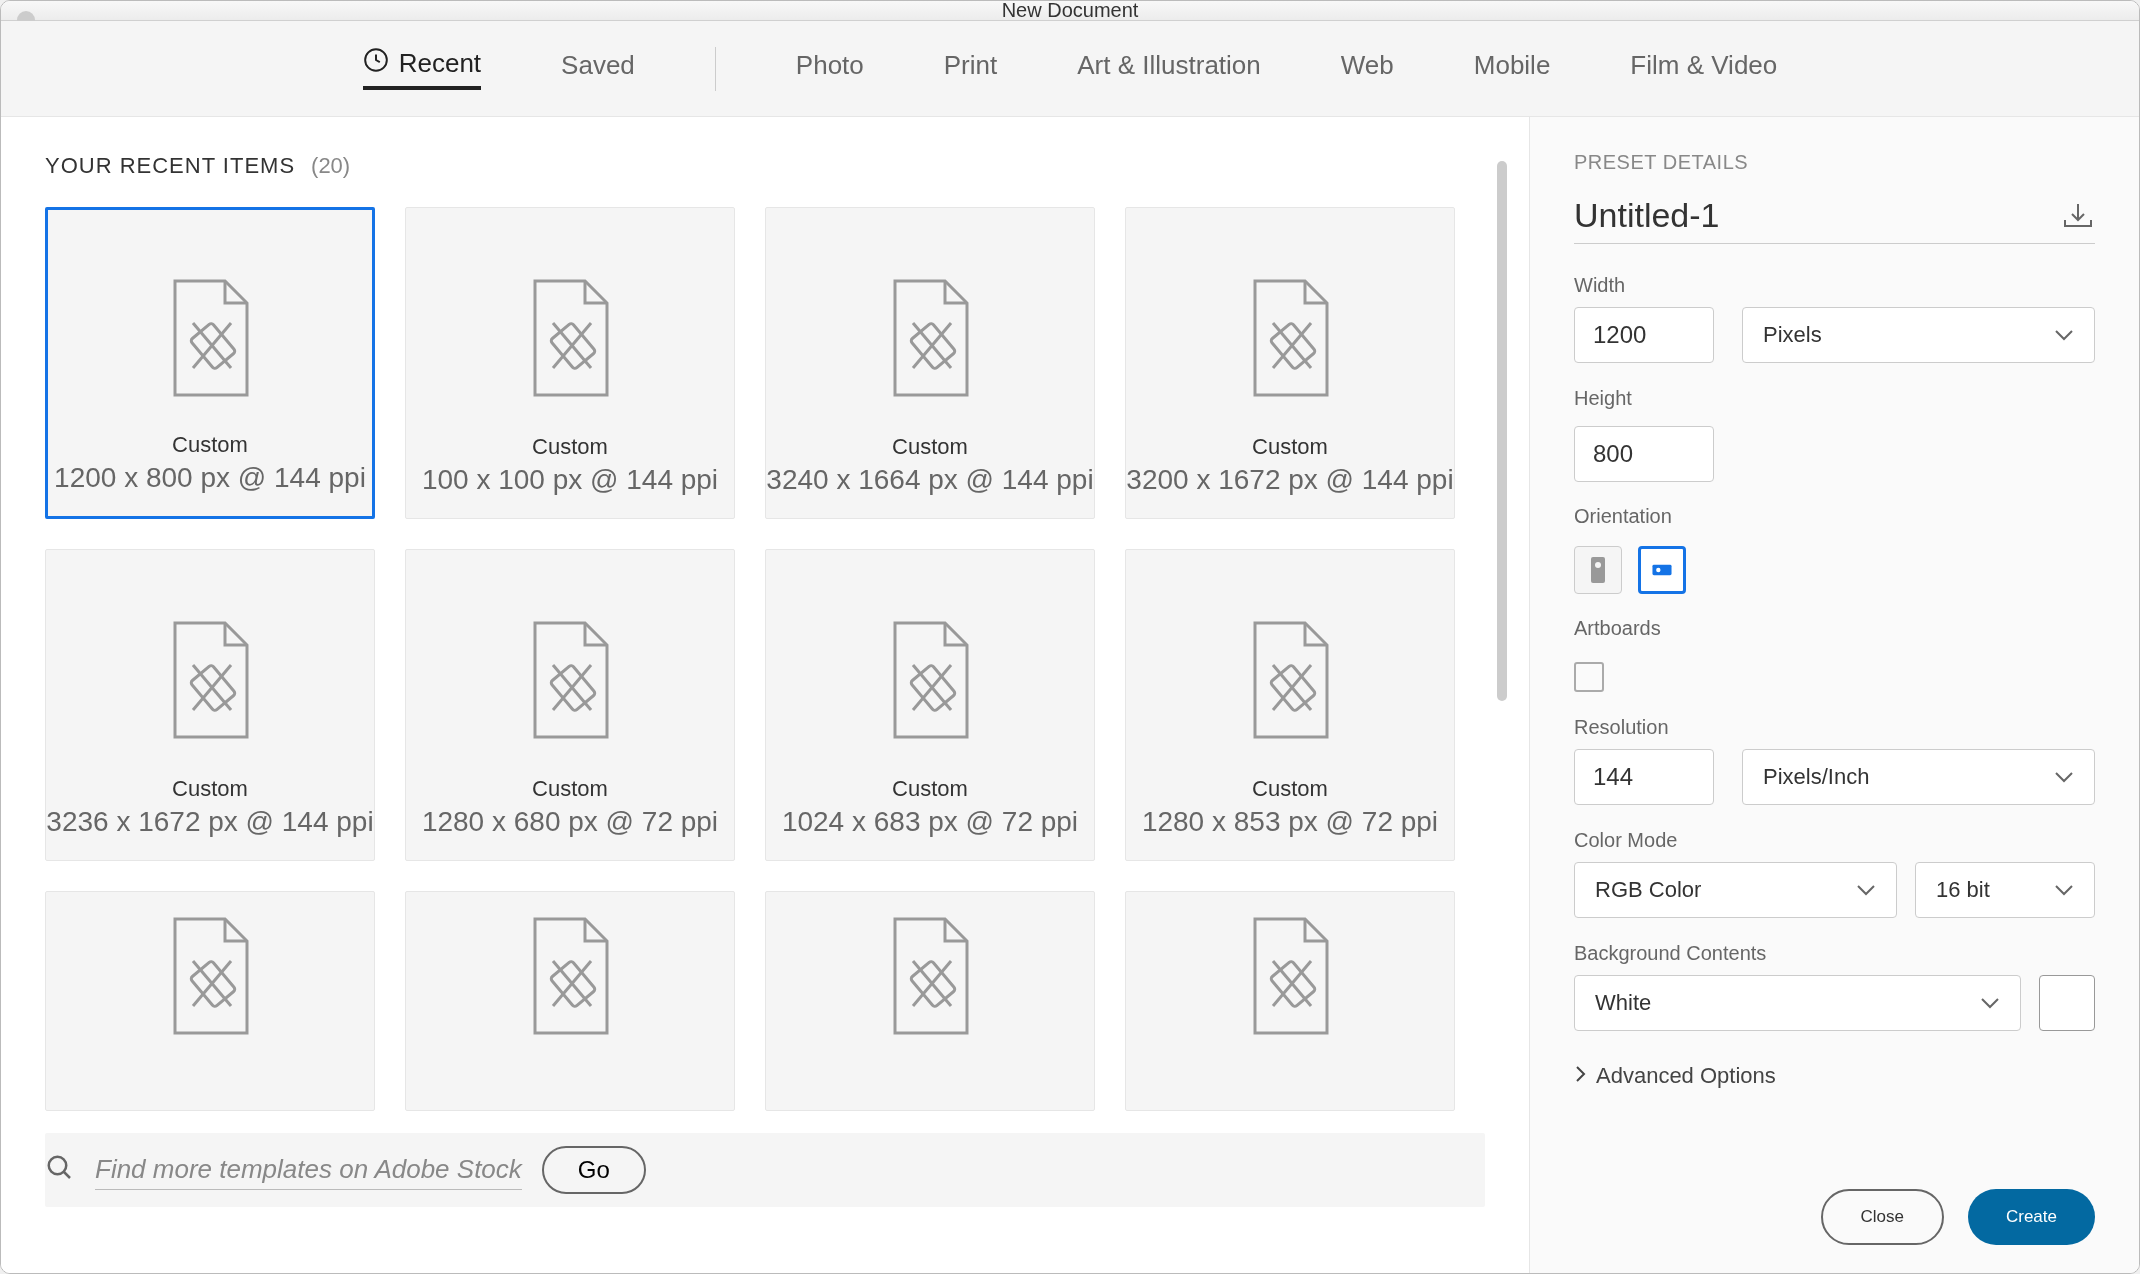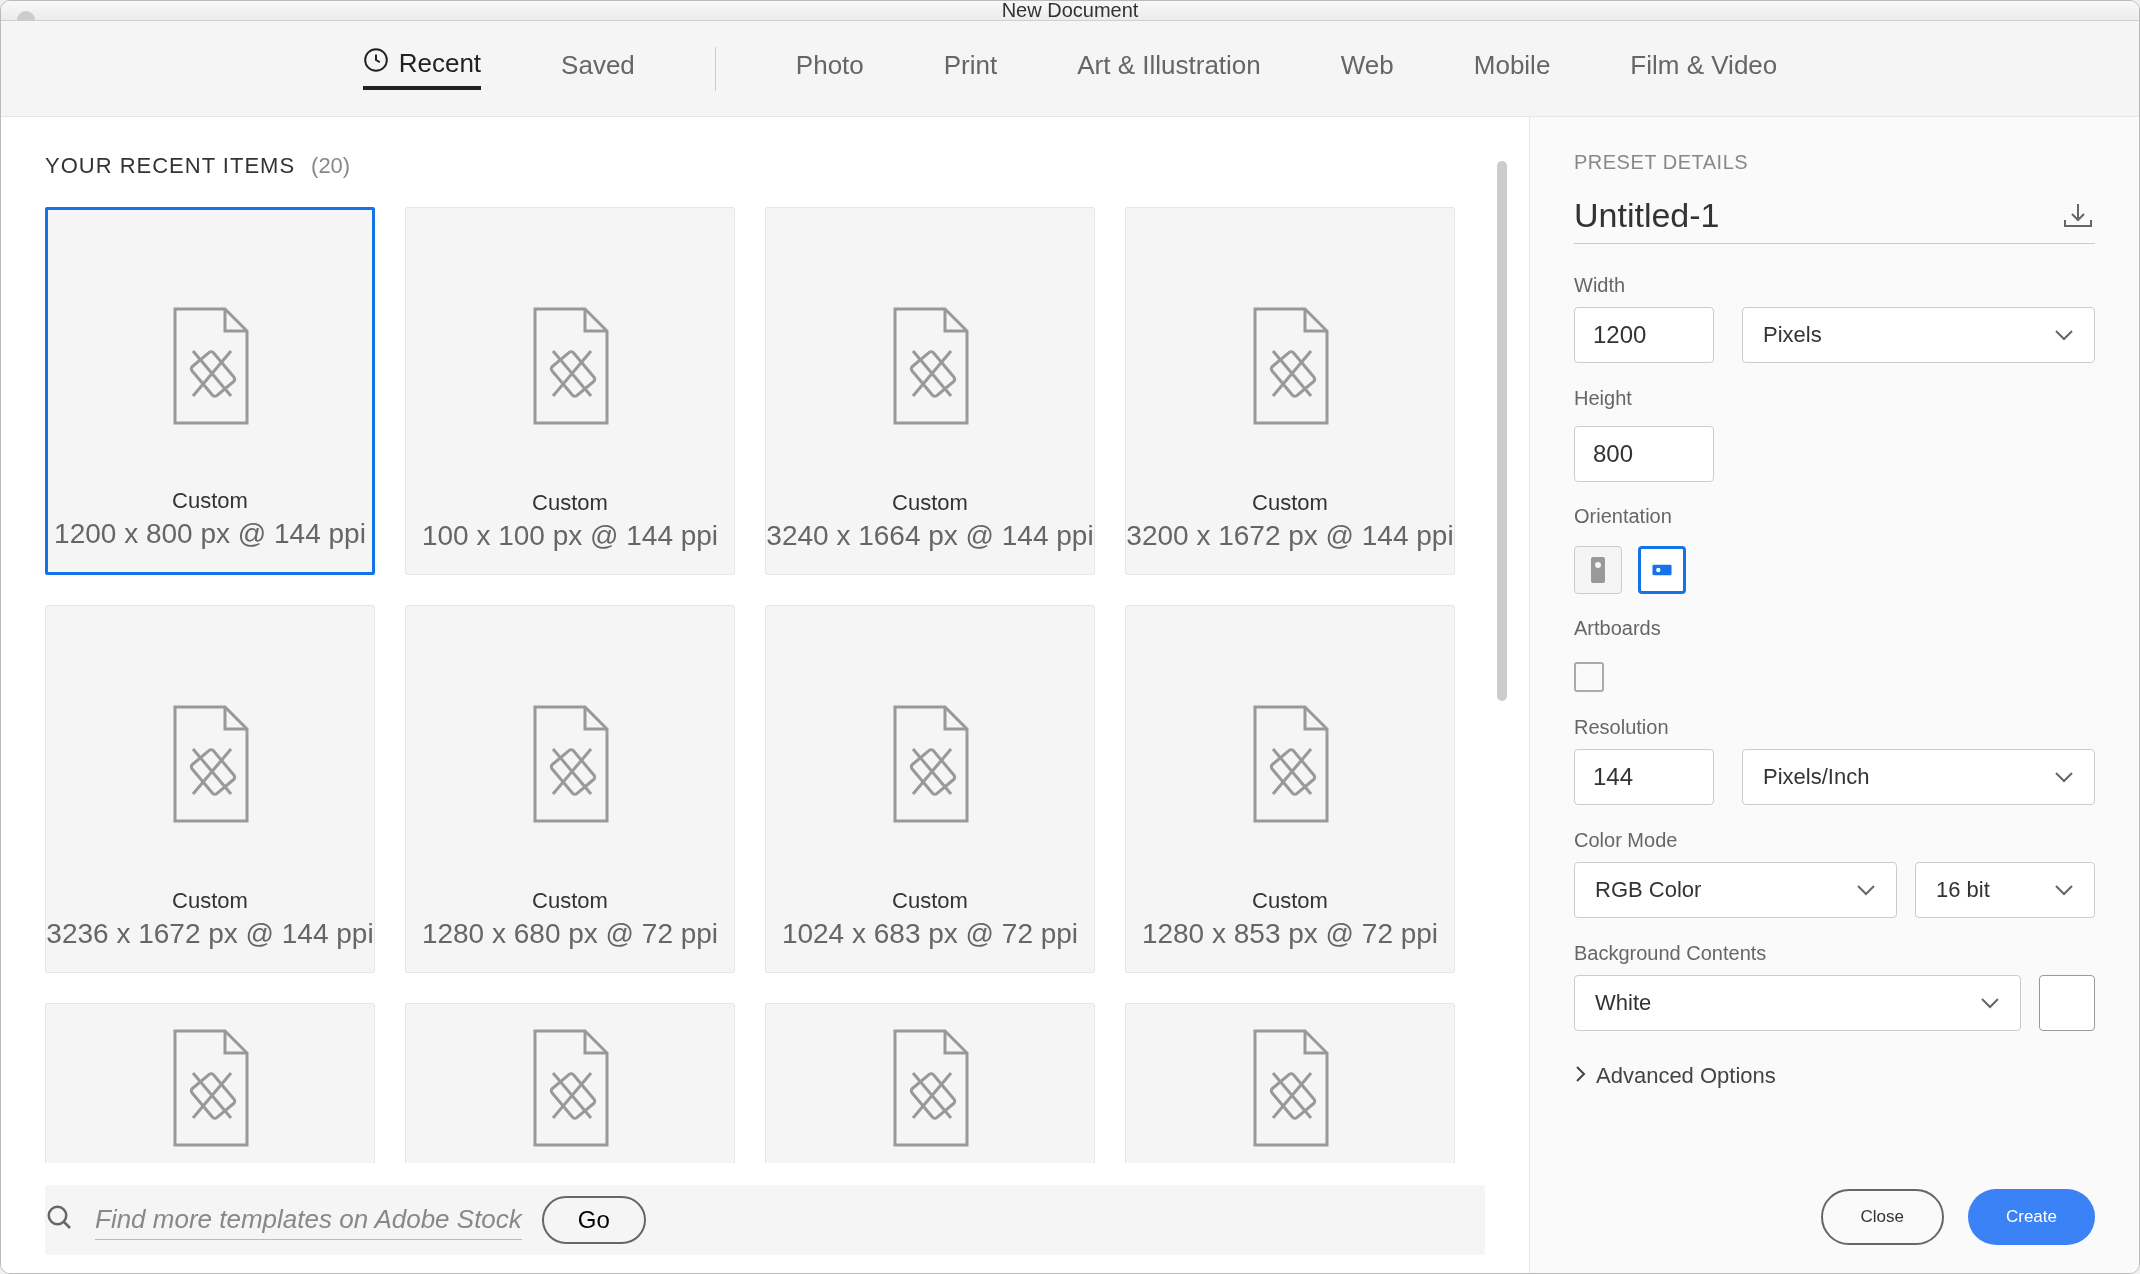--- a/index.html
+++ b/index.html
@@ -101,21 +101,21 @@
     display: grid;
     grid-template-columns: repeat(4, 1fr);
     gap: 30px;
     overflow-y: auto;
     padding-right: 30px;
   }
   .preset {
     background: #f5f5f5;
     border: 1px solid #e6e6e6;
     border-radius: 2px;
-    height: 368px;
+    height: 312px;
     display: flex;
     flex-direction: column;
     align-items: center;
     justify-content: center;
     cursor: pointer;
     position: relative;
   }
   .preset.selected {
     border: 3px solid #1473e6;
     background: #f5f5f5;
@@ -312,21 +312,21 @@
     display: flex;
     align-items: center;
     justify-content: center;
   }
   .btn.secondary {
     border: 2px solid #666;
     background: transparent;
     color: #333;
   }
   .btn.primary {
-    background: #3b82f6;
+    background: #0369a1;
     color: #fff;
     border: none;
     font-weight: 500;
   }
 </style>
 </head>
 <body>
 
 <div class="window">
 

